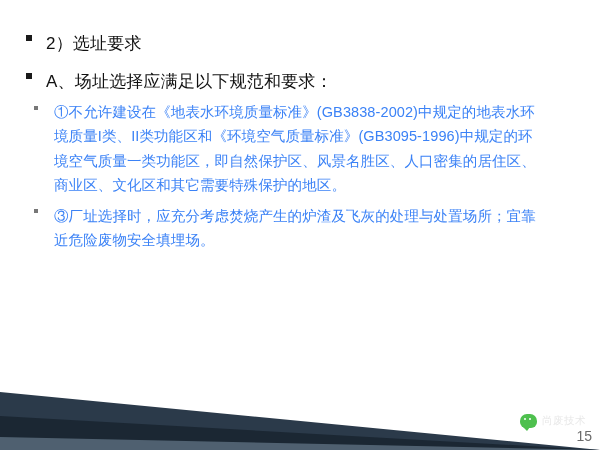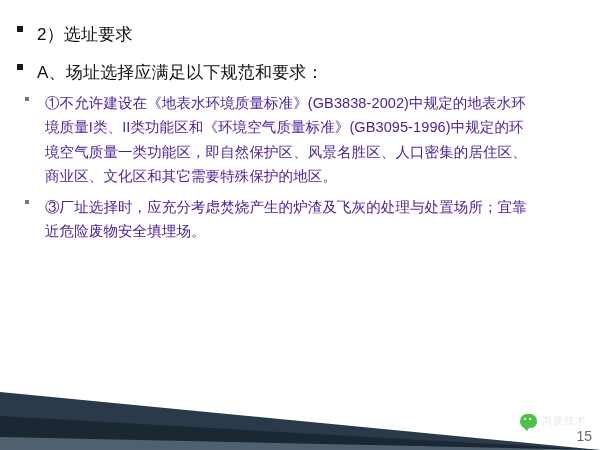--- a/index.html
+++ b/index.html
@@ -19,21 +19,21 @@
     left: 0; top: 0;
     width: 600px;
     height: 450px;
     background: #ffffff;
     overflow: hidden;
   }
   .content {
     position: absolute;
     left: 0; top: 0;
     width: 552px;
-    padding: 3px;
+    padding: 12px;
   }
   .bullet-row {
     display: flex;
     align-items: flex-start;
   }
   
   .lvl1 {
     margin: 0 0 0 0;
     padding: 0;
   }
@@ -75,21 +75,21 @@
     width: 4px;
     height: 4px;
     background: #777777;
     vertical-align: middle;
     margin-top: -4px;
   }
   .lvl2 .text {
     flex: 1 1 auto;
     font-size: 14.5px;
     line-height: 1.68;
-    color: #4c1d95;
+    color: #3b82f6;
     letter-spacing: 0.1px;
     padding-right: 22px;
   }
   .indent-first .text {
     text-indent: 24px;
   }
   
   .band {
     position: absolute;
     left: 0;

